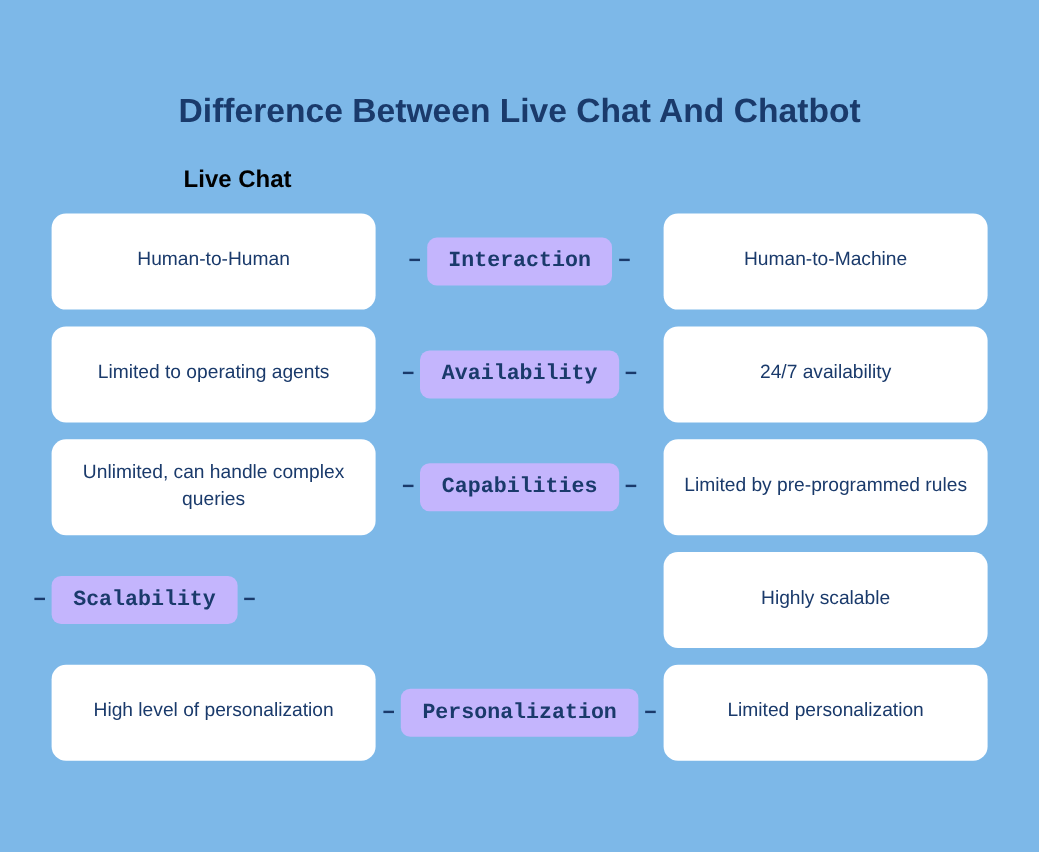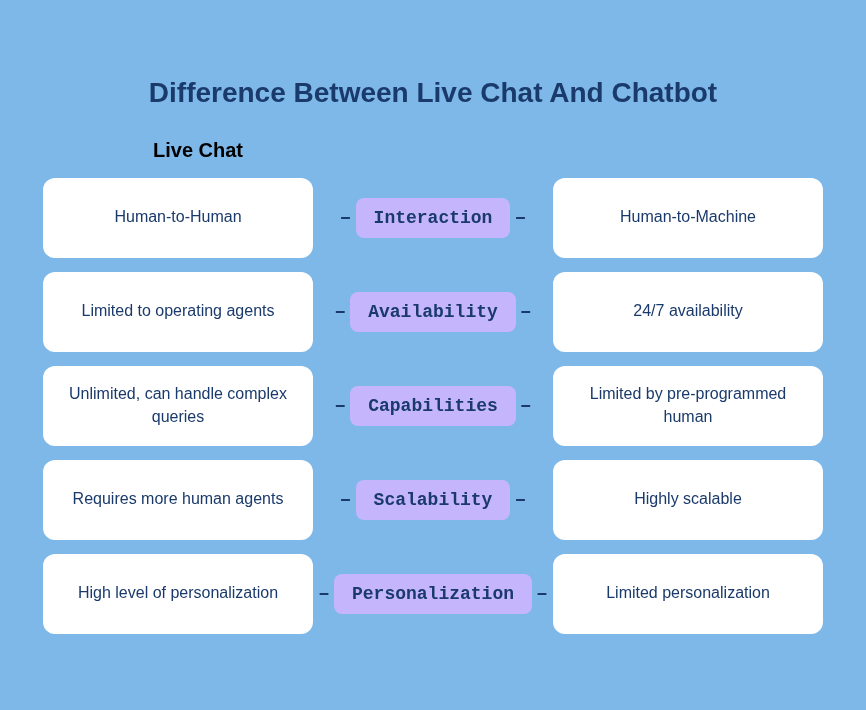--- a/index.html
+++ b/index.html
@@ -129,24 +129,23 @@
         <div class="chat-box">Human-to-Machine</div>
       </div>
       <div class="comparison-row">
         <div class="live-box">Limited to operating agents</div>
         <div class="center-badge">Availability</div>
         <div class="chat-box">24/7 availability</div>
       </div>
       <div class="comparison-row">
         <div class="live-box">Unlimited, can handle complex queries</div>
         <div class="center-badge">Capabilities</div>
-        <div class="chat-box">Limited by pre-programmed human</div>
+        <div class="chat-box">Limited by pre-programmed rules</div>
       </div>
       <div class="comparison-row">
-        <div class="live-box">Requires more human agents</div>
         <div class="center-badge">Scalability</div>
         <div class="chat-box">Highly scalable</div>
       </div>
       <div class="comparison-row">
         <div class="live-box">High level of personalization</div>
         <div class="center-badge">Personalization</div>
         <div class="chat-box">Limited personalization</div>
       </div>
     </div>
 </div>

